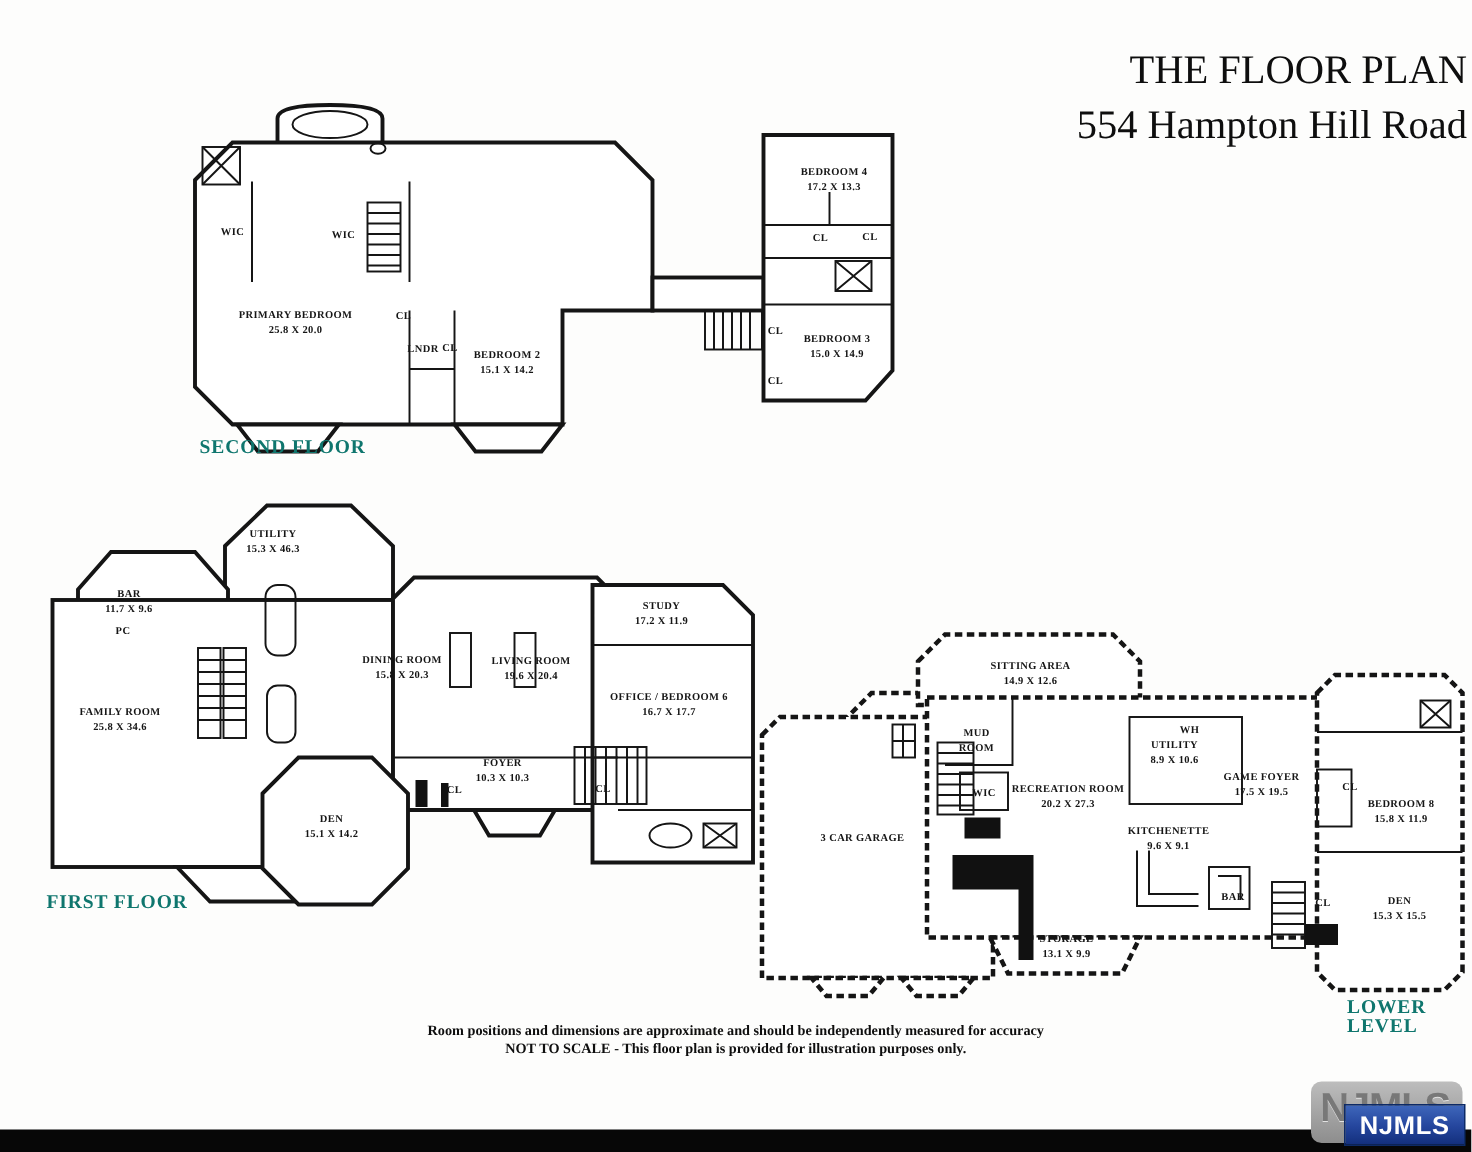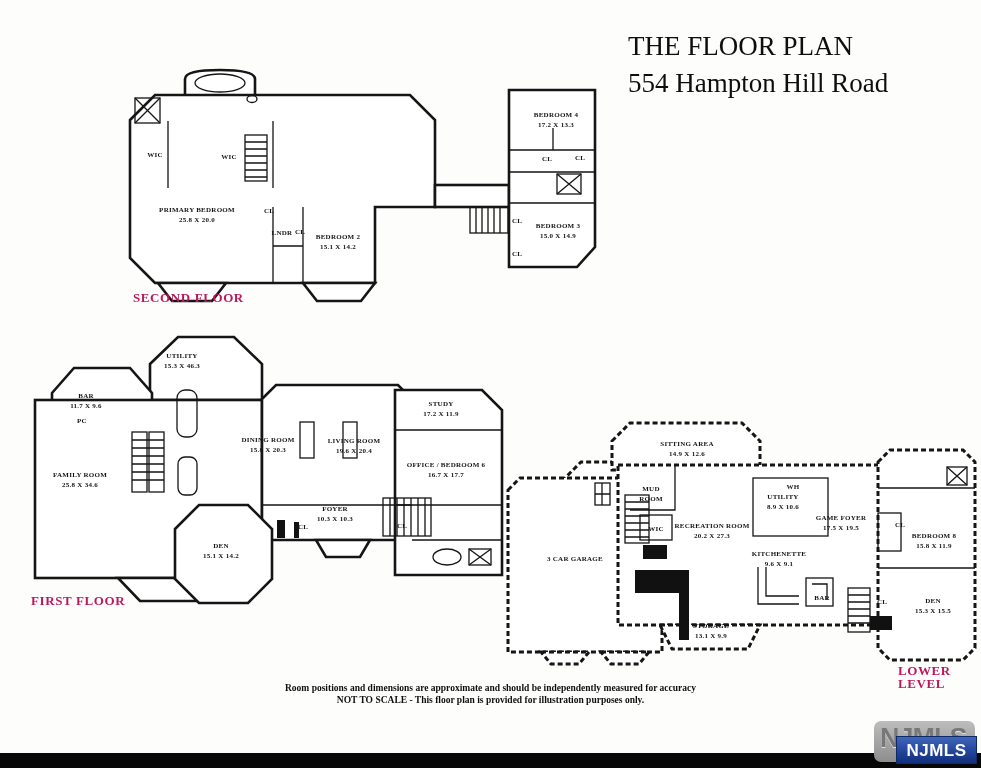--- a/index.html
+++ b/index.html
@@ -9,24 +9,24 @@
   }
   .plan-svg{position:absolute;}
   .rl{
     position:absolute;transform:translate(-50%,-50%);
     text-align:center;font:bold 7px/1.45 "Liberation Serif", serif;
     color:#151515;letter-spacing:.25px;white-space:nowrap;
   }
   .rl.wrap{white-space:normal;width:34px;}
   .floor-label{
     position:absolute;font:bold 13px/1 "Liberation Serif", serif;
-    color:#be185d;letter-spacing:.6px;
+    color:#0f766e;letter-spacing:.6px;
   }
   .title-block{
-    position:absolute;left:628px;top:28px;width:350px;text-align:left;
+    position:absolute;left:628px;top:28px;width:350px;text-align:right;
     font:400 27px/1.37 "Liberation Serif", serif;color:#0e0e0e;
   }
   .disclaimer{
     position:absolute;left:0;top:682px;width:981px;text-align:center;
     font:bold 9.5px/1.3 "Liberation Serif", serif;color:#0e0e0e;
   }
   .bottom-bar{
     position:absolute;left:0;bottom:0;width:981px;height:15px;background:#070707;
   }
   .njmls-base{

